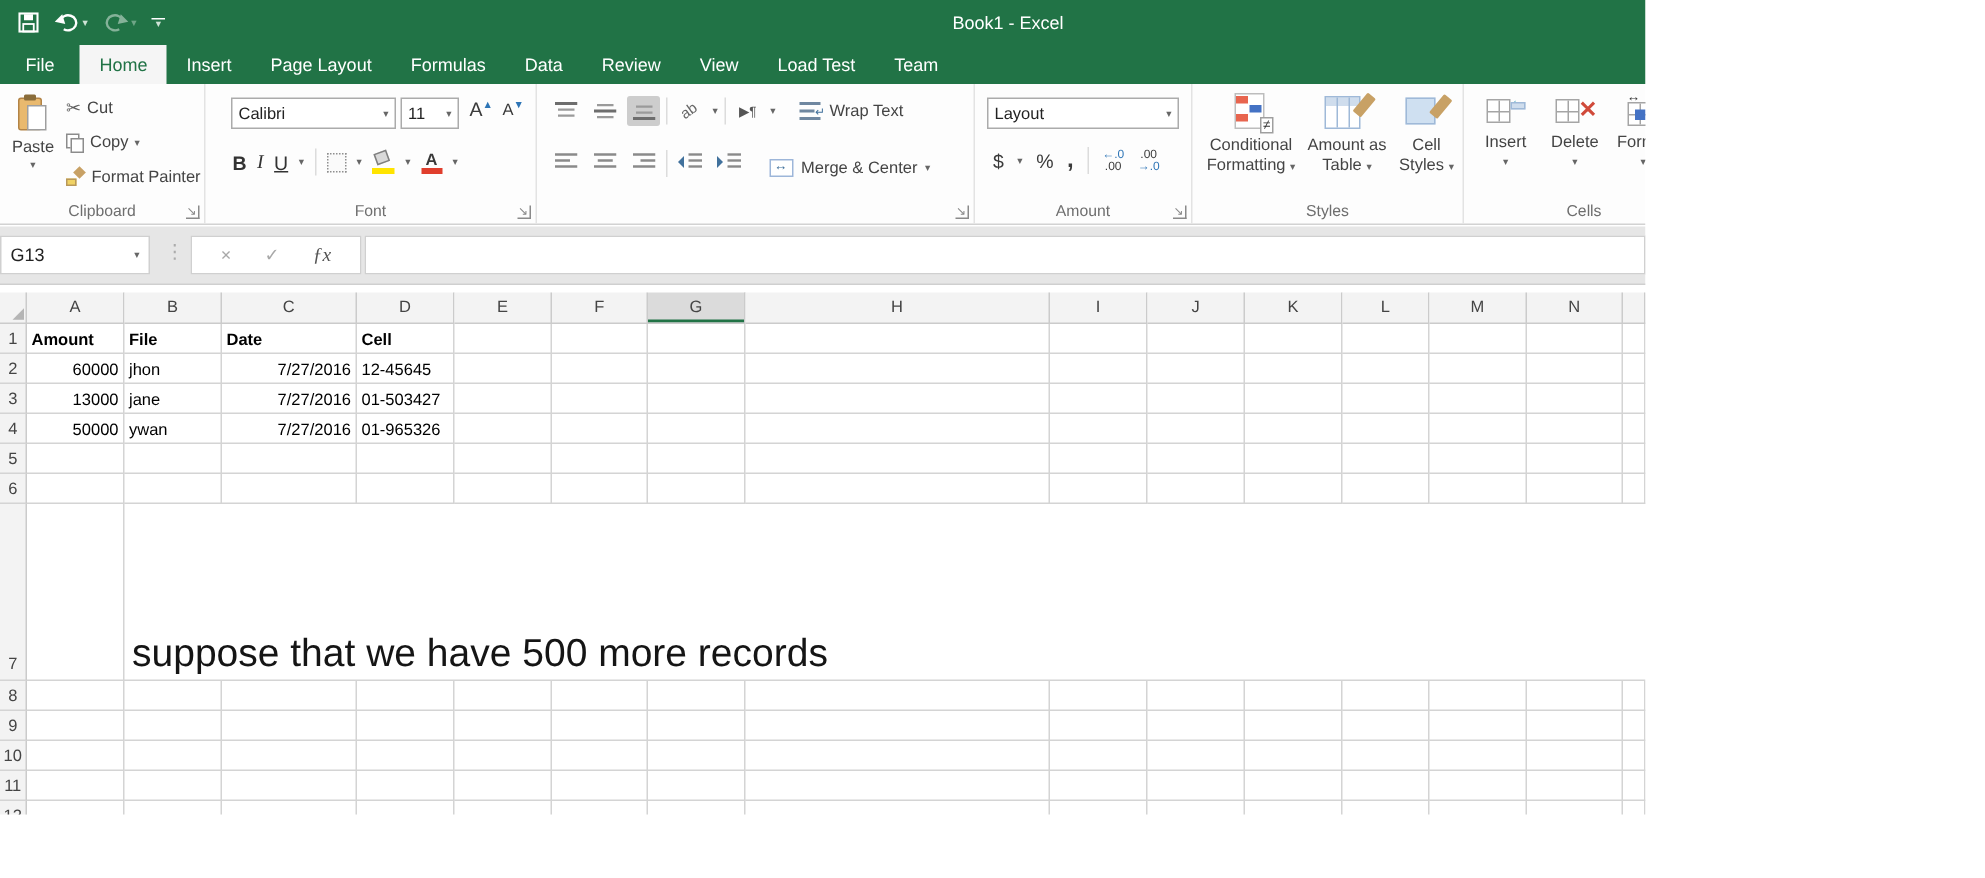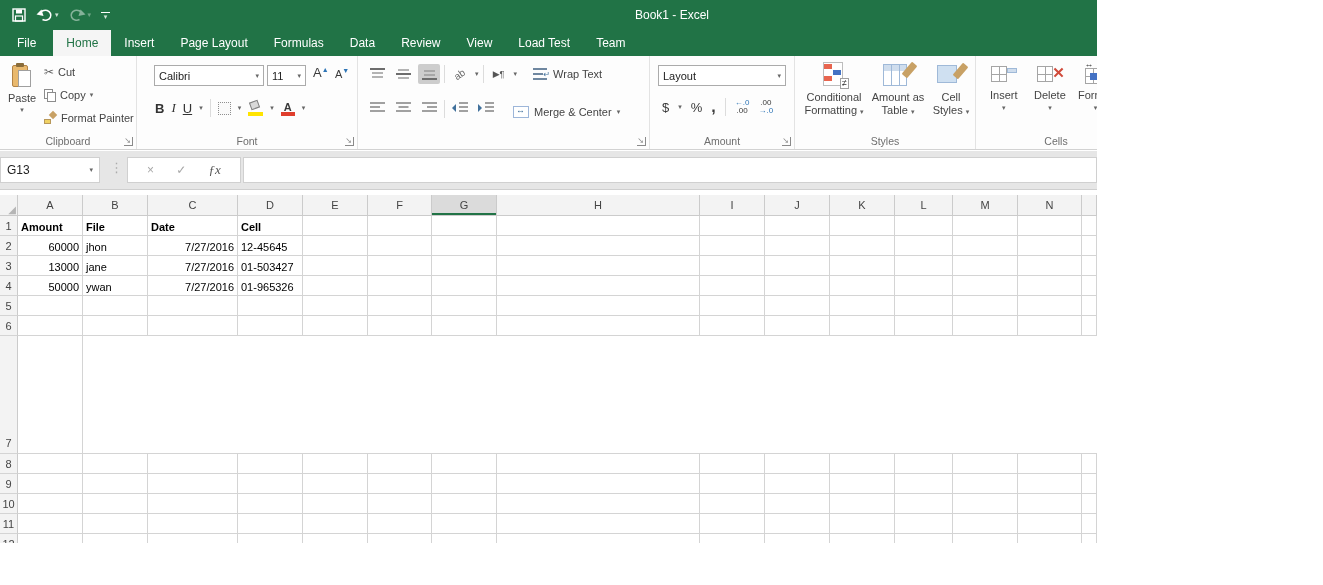--- a/index.html
+++ b/index.html
@@ -488,20 +488,21 @@
     <span id="strip-dots">⋮</span>
     <div id="fx-box">
       <span class="g">×</span>
       <span class="g">✓</span>
       <span class="fx">ƒx</span>
     </div>
     <div id="formula-input"></div>
   </div>
 
   <div id="sheet">
+    <div id="big-note">suppose that we have 500 more records</div>
   <div class="corner" style="left: 0px; top: 195px; width: 18px; height: 21px;">
           <span class="tri">◢</span>
         </div>
         <div class="col-header" style="left: 18px; top: 195px; width: 65px; height: 21px;">A</div>
         <div class="col-header" style="left: 83px; top: 195px; width: 65px; height: 21px;">B</div>
         <div class="col-header" style="left: 148px; top: 195px; width: 90px; height: 21px;">C</div>
         <div class="col-header" style="left: 238px; top: 195px; width: 65px; height: 21px;">D</div>
         <div class="col-header" style="left: 303px; top: 195px; width: 65px; height: 21px;">E</div>
         <div class="col-header" style="left: 368px; top: 195px; width: 64px; height: 21px;">F</div>
         <div class="col-header selected" style="left: 432px; top: 195px; width: 65px; height: 21px;">G</div>

